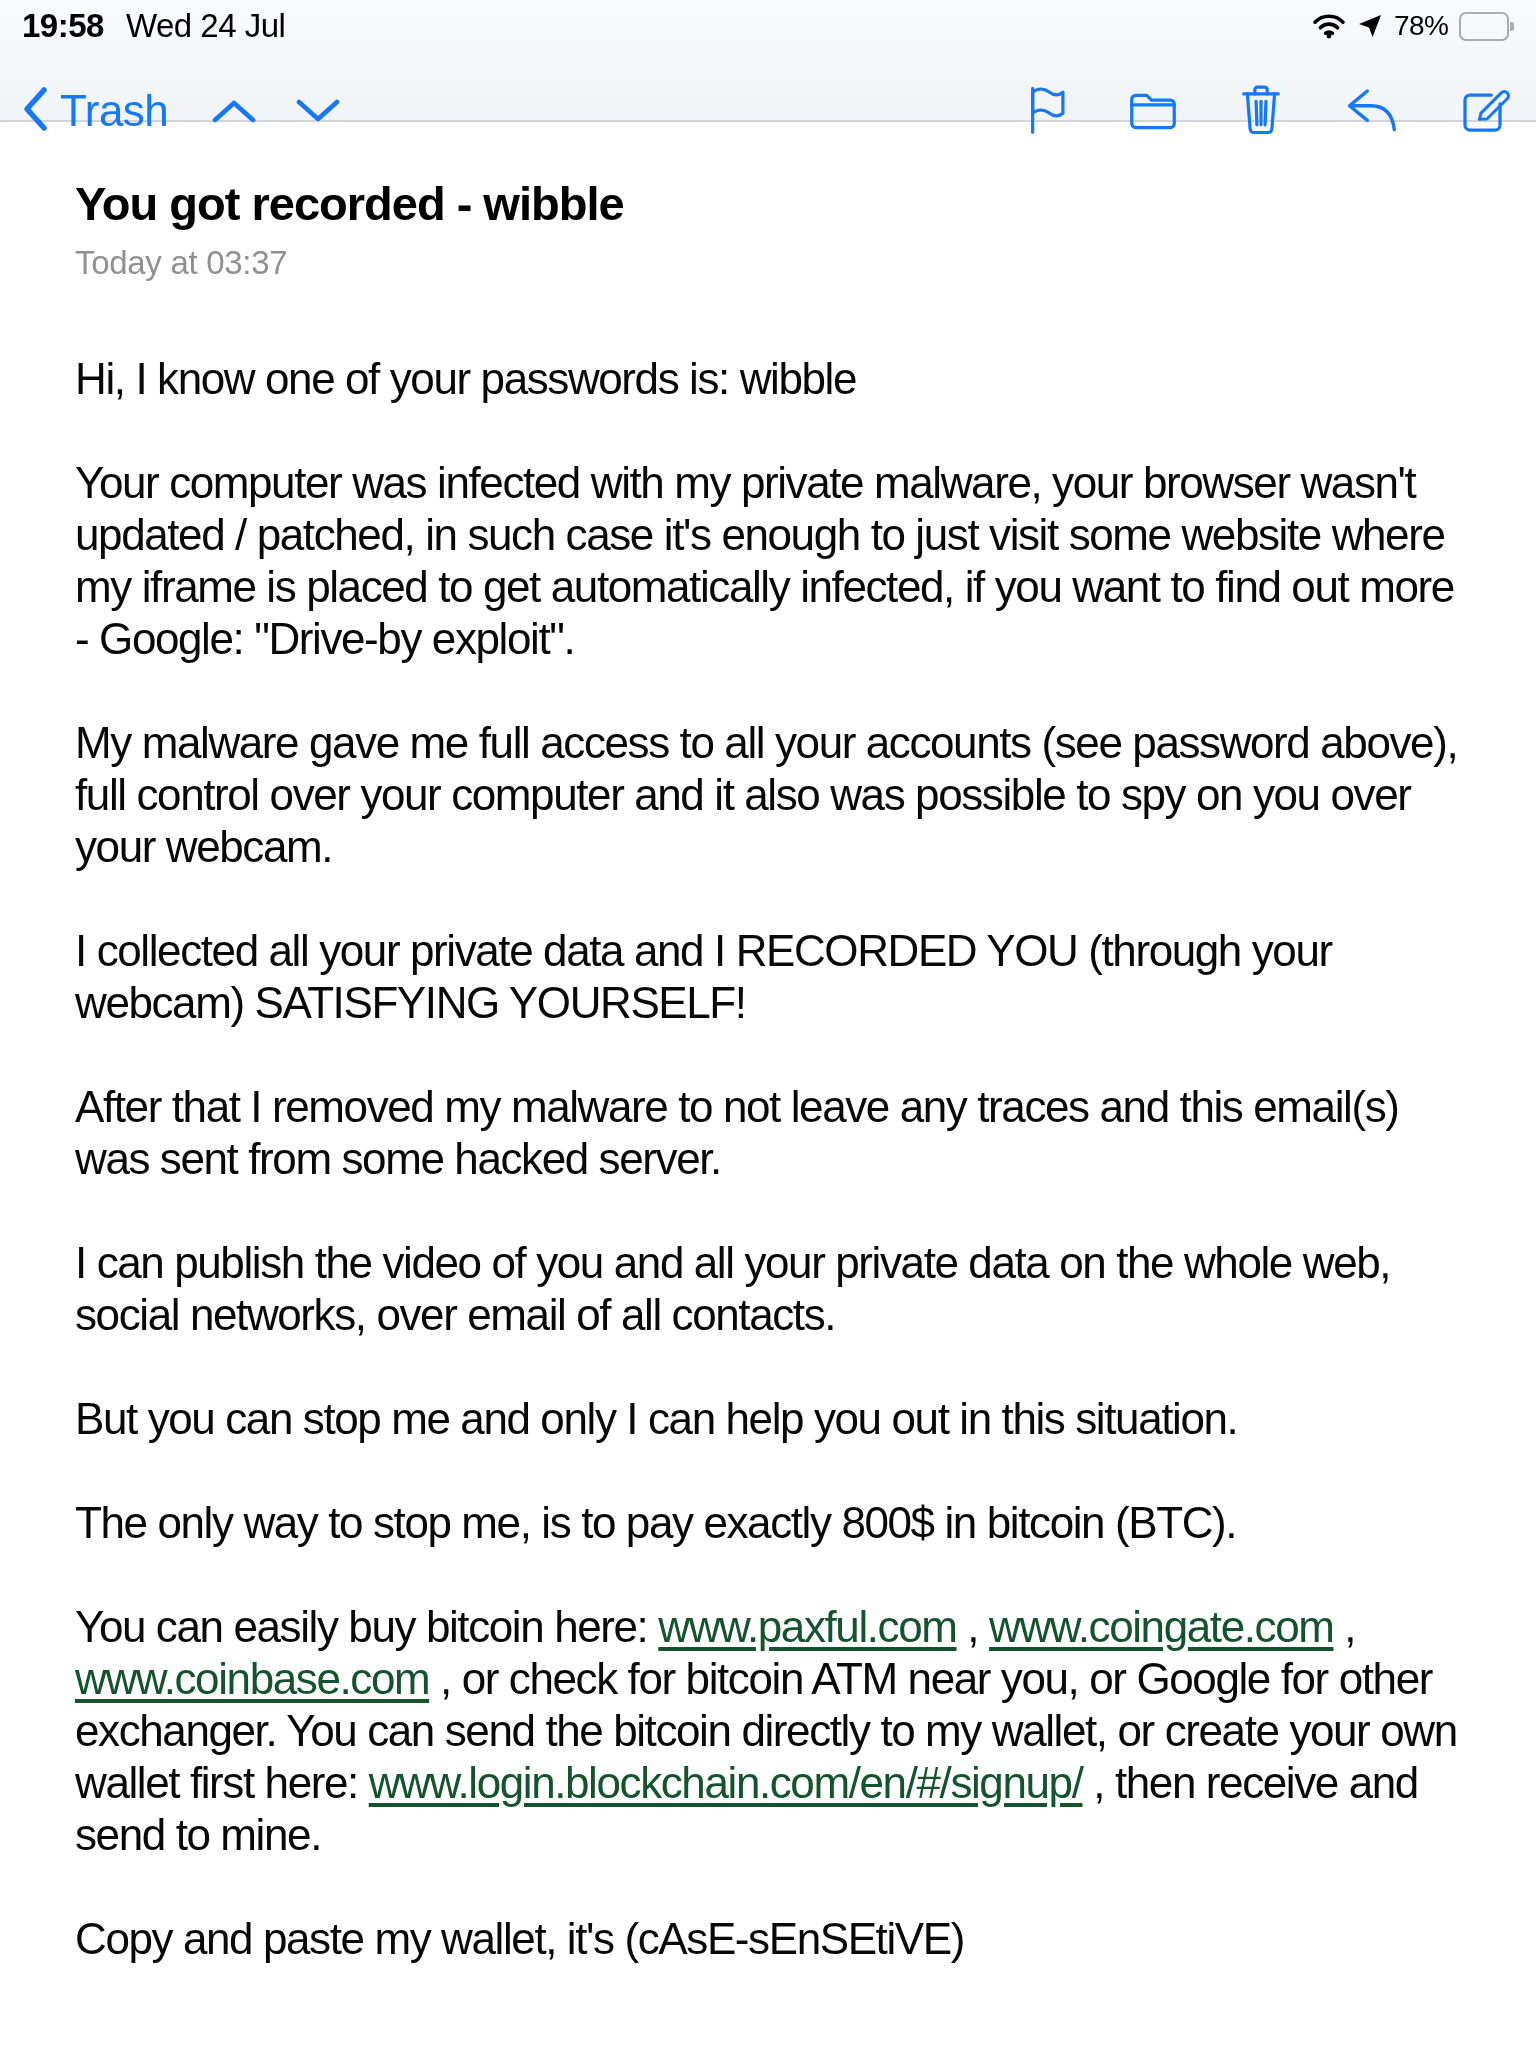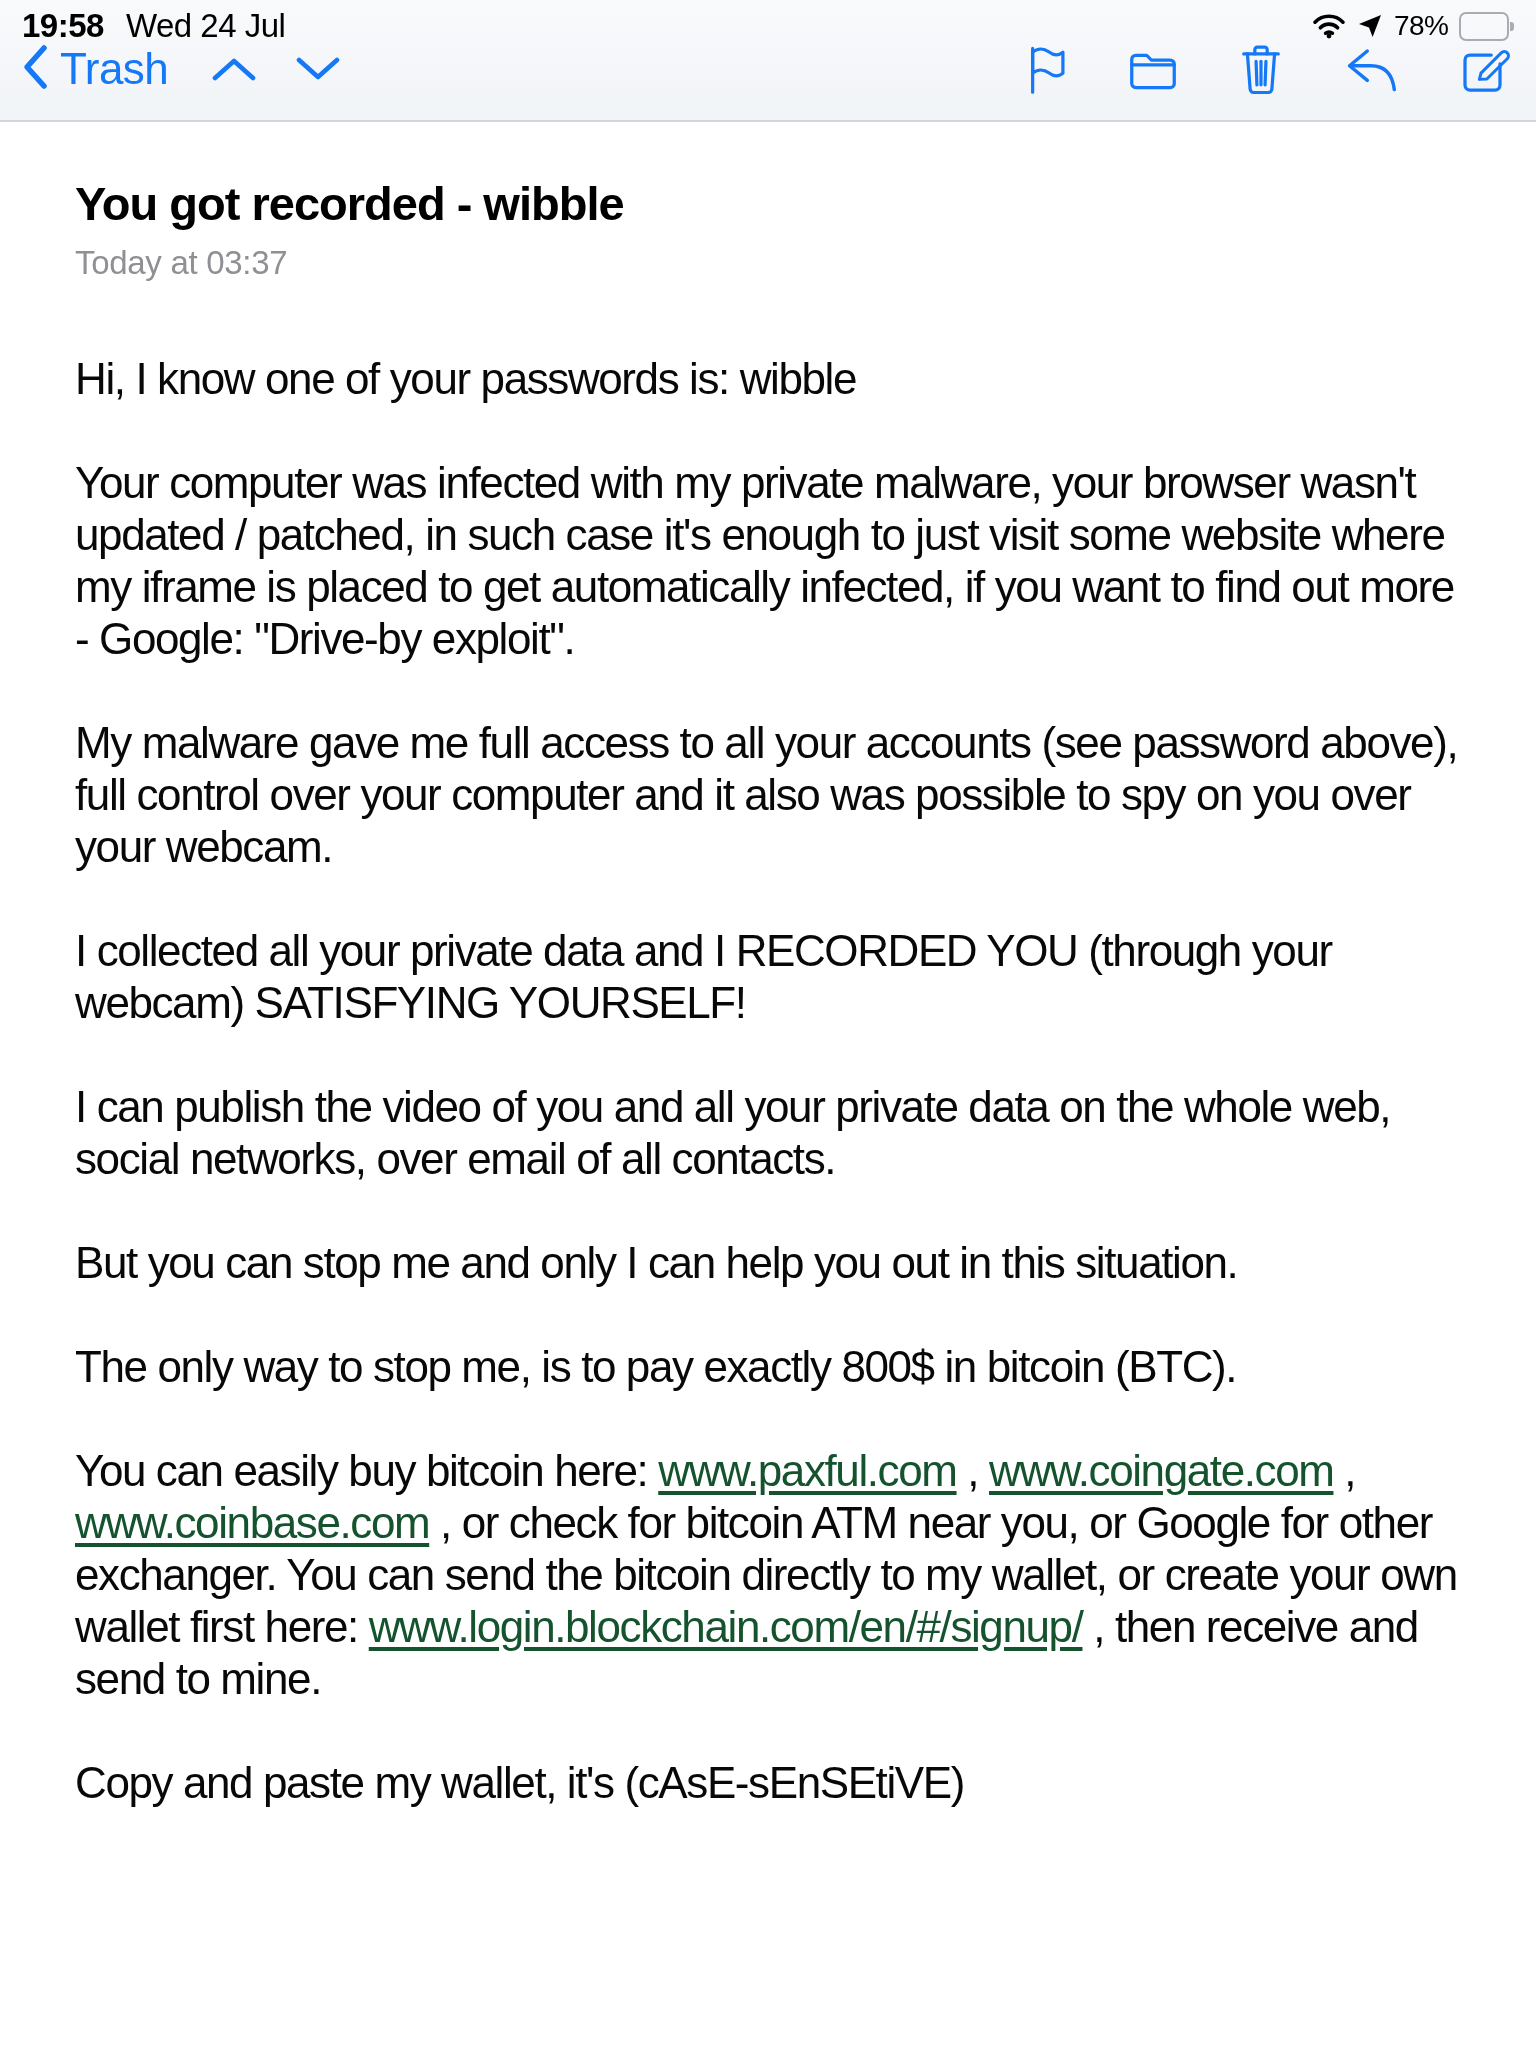--- a/index.html
+++ b/index.html
@@ -35,21 +35,21 @@
   .battery-pct{font-size:28px;color:#000;margin:0 10px 0 12px;letter-spacing:-0.5px;}
   .battery{display:flex;align-items:center;}
   .battery-body{
     width:42px;height:21px;border:2.5px solid #ababb0;border-radius:7px;
     padding:2px;box-sizing:content-box;
   }
   .battery-fill{height:100%;background:#000;border-radius:3.5px;}
   .battery-nub{width:4px;height:9px;background:#ababb0;border-radius:0 3px 3px 0;margin-left:1.5px;}
 
   .navbar{
-    display:flex;justify-content:space-between;align-items:flex-start;
+    display:flex;justify-content:space-between;align-items:flex-end;
     height:92px;
     padding:0 26px 0 22px;
   }
   .nav-left{display:flex;align-items:center;}
   .back-btn{display:flex;align-items:center;cursor:pointer;}
   .back-label{color:var(--accent);font-size:44px;margin-left:12px;letter-spacing:-0.5px;}
   .nav-chevrons{display:flex;align-items:center;margin-left:44px;}
   .nav-chevrons svg{margin-right:40px;display:block;}
   .nav-right{display:flex;align-items:center;}
   .tool-icon{margin-left:62px;display:block;cursor:pointer;}
@@ -194,20 +194,21 @@
 
   <div class="content">
     <h1 class="subject">You got recorded - wibble</h1>
     <div class="date-line">Today at 03:37</div>
 
     <div class="email-body">
       <p>Hi, I know one of your passwords is: wibble</p>
       <p>Your computer was infected with my private malware, your browser wasn't updated / patched, in such case it's enough to just visit some website where my iframe is placed to get automatically infected, if you want to find out more - Google: "Drive-by exploit".</p>
       <p>My malware gave me full access to all your accounts (see password above), full control over your computer and it also was possible to spy on you over your webcam.</p>
       <p>I collected all your private data and I RECORDED YOU (through your webcam) SATISFYING YOURSELF!</p>
+      <p>After that I removed my malware to not leave any traces and this email(s) was sent from some hacked server.</p>
       <p>I can publish the video of you and all your private data on the whole web, social networks, over email of all contacts.</p>
       <p>But you can stop me and only I can help you out in this situation.</p>
       <p>The only way to stop me, is to pay exactly 800$ in bitcoin (BTC).</p>
       <p><span>You can easily buy bitcoin here: </span><span class="body-link">www.paxful.com</span><span> , </span><span class="body-link">www.coingate.com</span><span> , </span><span class="body-link">www.coinbase.com</span><span> , or check for bitcoin ATM near you, or Google for other exchanger. You can send the bitcoin directly to my wallet, or create your own wallet first here: </span><span class="body-link">www.login.blockchain.com/en/#/signup/</span><span> , then receive and send to mine.</span></p>
       <p>Copy and paste my wallet, it's (cAsE-sEnSEtiVE)</p>
     </div>
   </div>
 
 </div>
 

